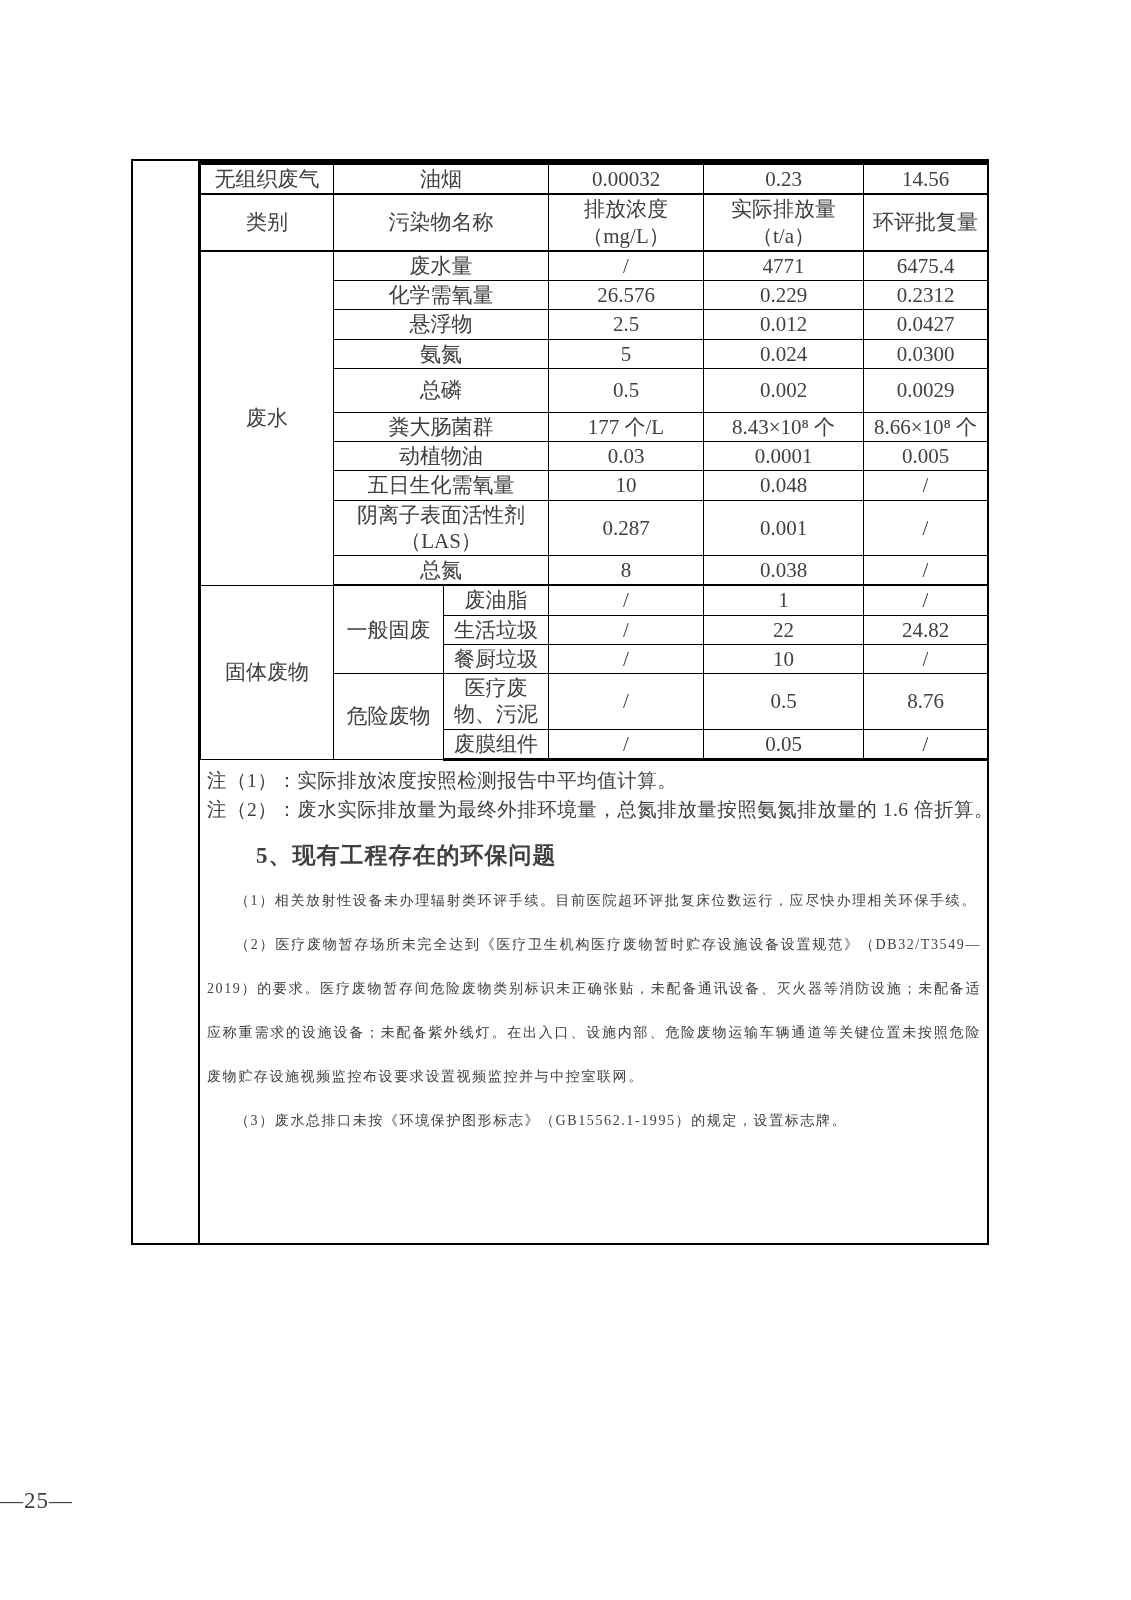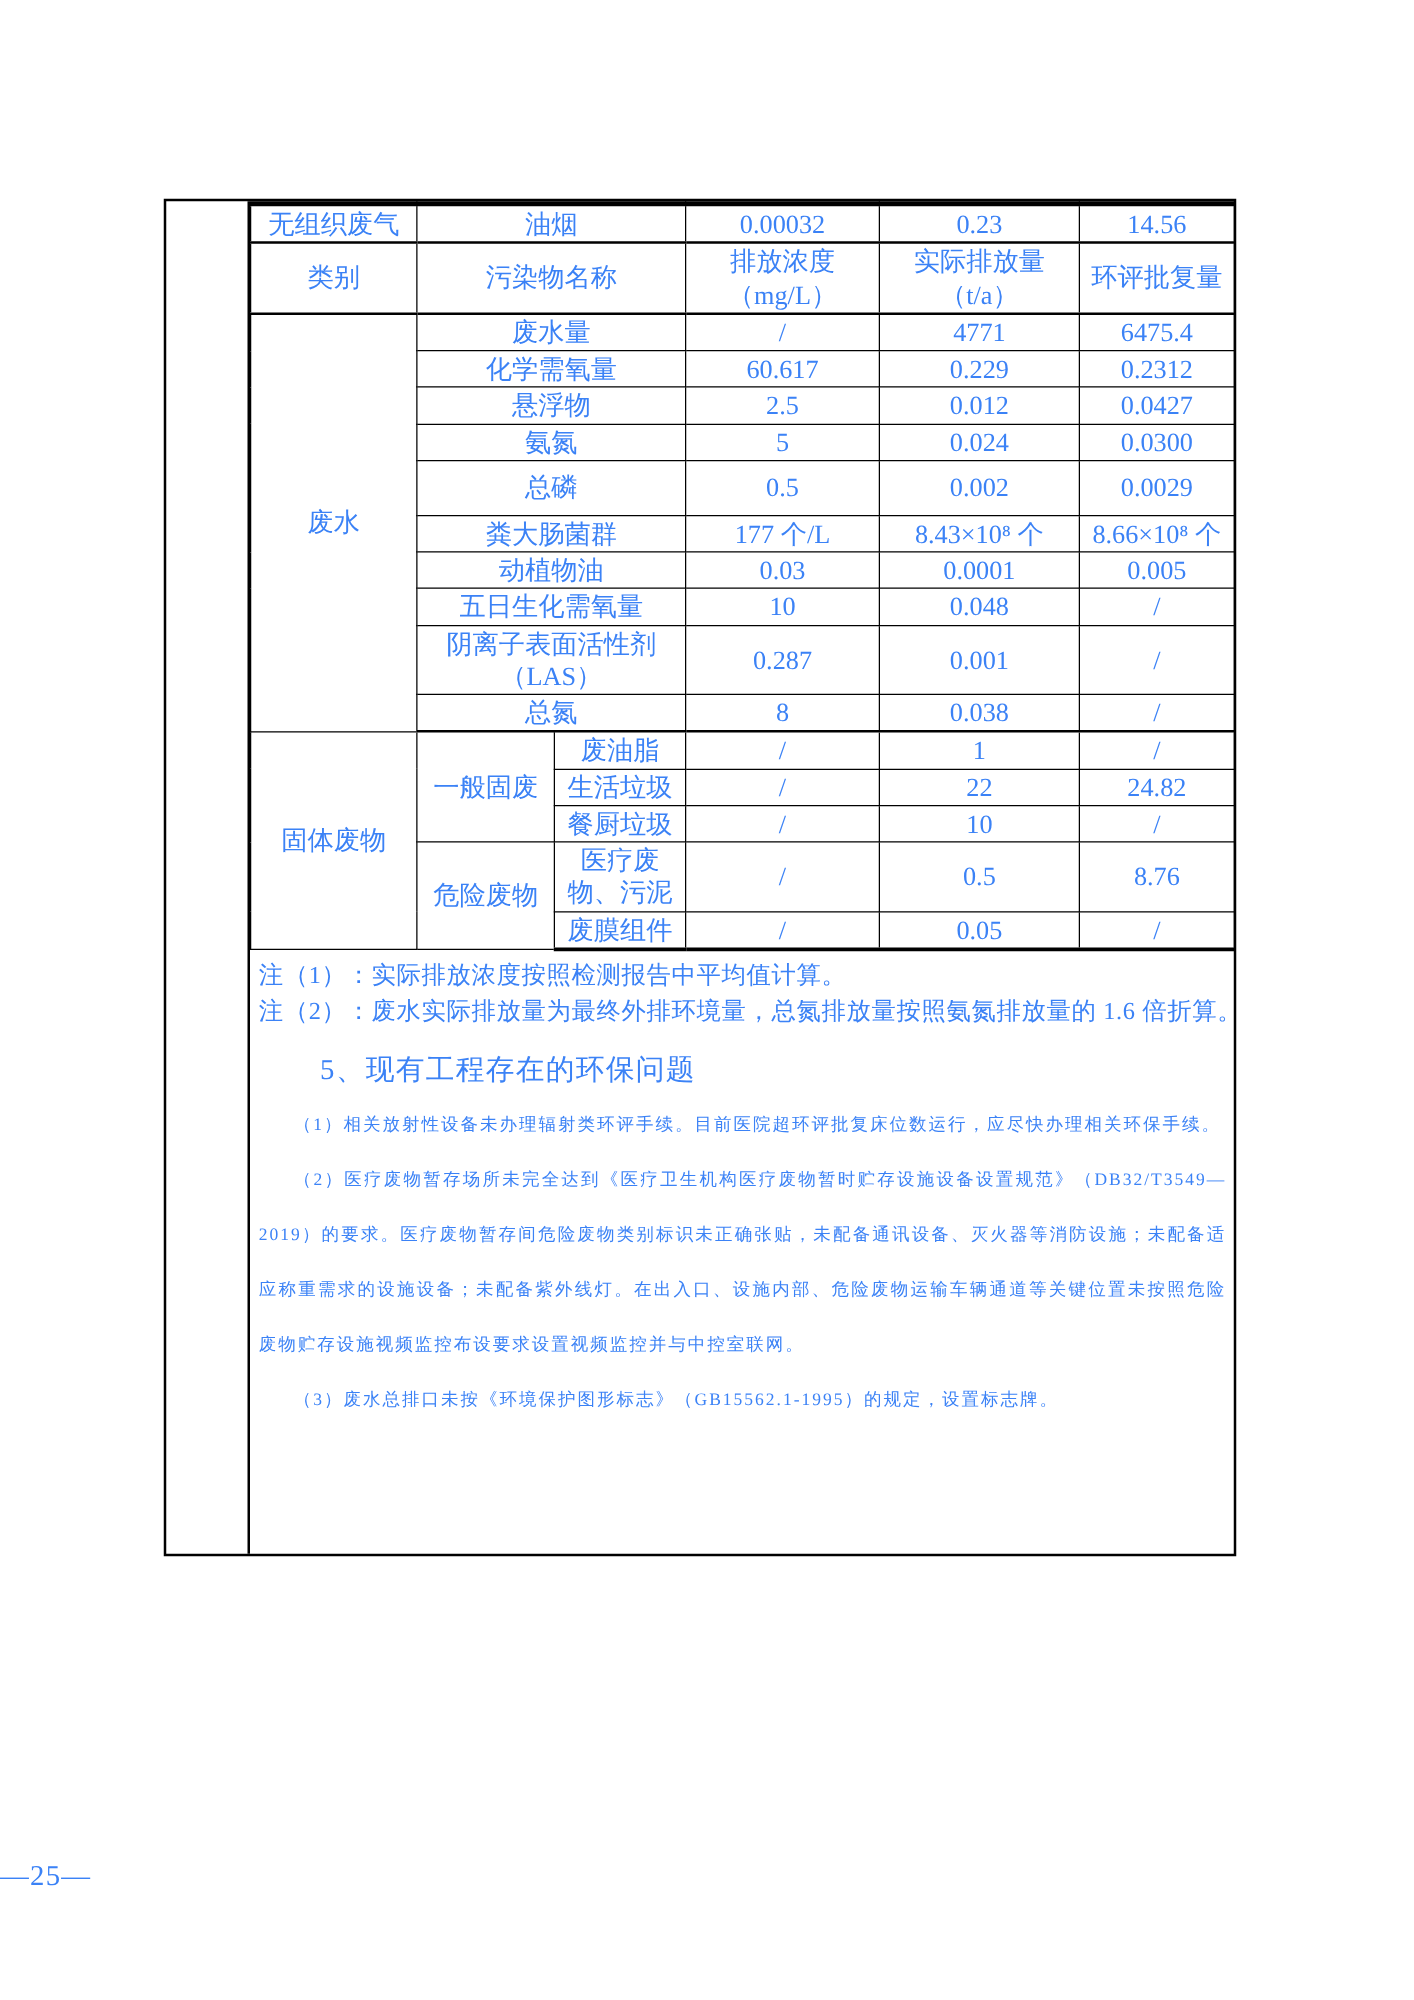--- a/index.html
+++ b/index.html
@@ -1,33 +1,33 @@
 <!DOCTYPE html>
 <html><head>
 <meta charset="utf-8">
 <style>
   html,body{margin:0;padding:0;background:#ffffff;}
   .page{position:relative;width:1131px;height:1600px;background:#fff;overflow:hidden;
-        font-family:"Liberation Serif","DejaVu Serif",serif;color:#3b82f6;}
+        font-family:"Liberation Serif","DejaVu Serif",serif;color:#404040;}
   .outer-box{position:absolute;left:131px;top:159px;width:858px;height:1086px;
              border:2px solid #000;box-sizing:border-box;display:flex;}
   .left-strip{width:67px;border-right:2px solid #000;box-sizing:border-box;flex:0 0 auto;}
   .content-col{flex:1 1 auto;display:flex;flex-direction:column;min-width:0;}
   table.pollution{border-collapse:collapse;table-layout:fixed;width:100%;
                   font-size:21px;line-height:1.25;}
   table.pollution td{border:1.4px solid #000;text-align:center;vertical-align:middle;
                      padding:1px 2px;box-sizing:border-box;}
   table.pollution{border-top:4px solid #000;}
   tr.row-header td{border-bottom:2.5px solid #000;}
   tr.row-fugitive td{border-bottom:2px solid #000;}
   tr.row-tn td{border-bottom:2.5px solid #000;}
   tr.row-last td{border-bottom:3px solid #000;margin-top:48px;}
   .notes{font-size:19.5px;line-height:29px;padding:5px 4px 0 7px;letter-spacing:0.5px;}
   .notes div{white-space:nowrap;}
-  .sec-heading{font-weight:normal;font-size:23px;margin:16px 0 0 0;padding-left:56px;
+  .sec-heading{font-weight:bold;font-size:23px;margin:16px 0 0 0;padding-left:56px;
                letter-spacing:1px;}
   .paras{padding:8px 6px 0 7px;}
   .paras p{margin:0;font-size:14px;line-height:44px;letter-spacing:1.6px;
            text-indent:2em;text-align:justify;}
   .page-num{position:absolute;left:0;right:110px;top:1488px;text-align:left;
             font-size:23px;letter-spacing:1px;}
 </style>
 </head>
 <body>
 
@@ -69,21 +69,21 @@
 
           <tr style="height:29px">
             <td rowspan="10">废水</td>
             <td colspan="2">废水量</td>
             <td>/</td>
             <td>4771</td>
             <td>6475.4</td>
           </tr>
           <tr style="height:29px">
             <td colspan="2">化学需氧量</td>
-            <td>60.617</td>
+            <td>26.576</td>
             <td>0.229</td>
             <td>0.2312</td>
           </tr>
           <tr style="height:29px">
             <td colspan="2">悬浮物</td>
             <td>2.5</td>
             <td>0.012</td>
             <td>0.0427</td>
           </tr>
           <tr style="height:29px">

